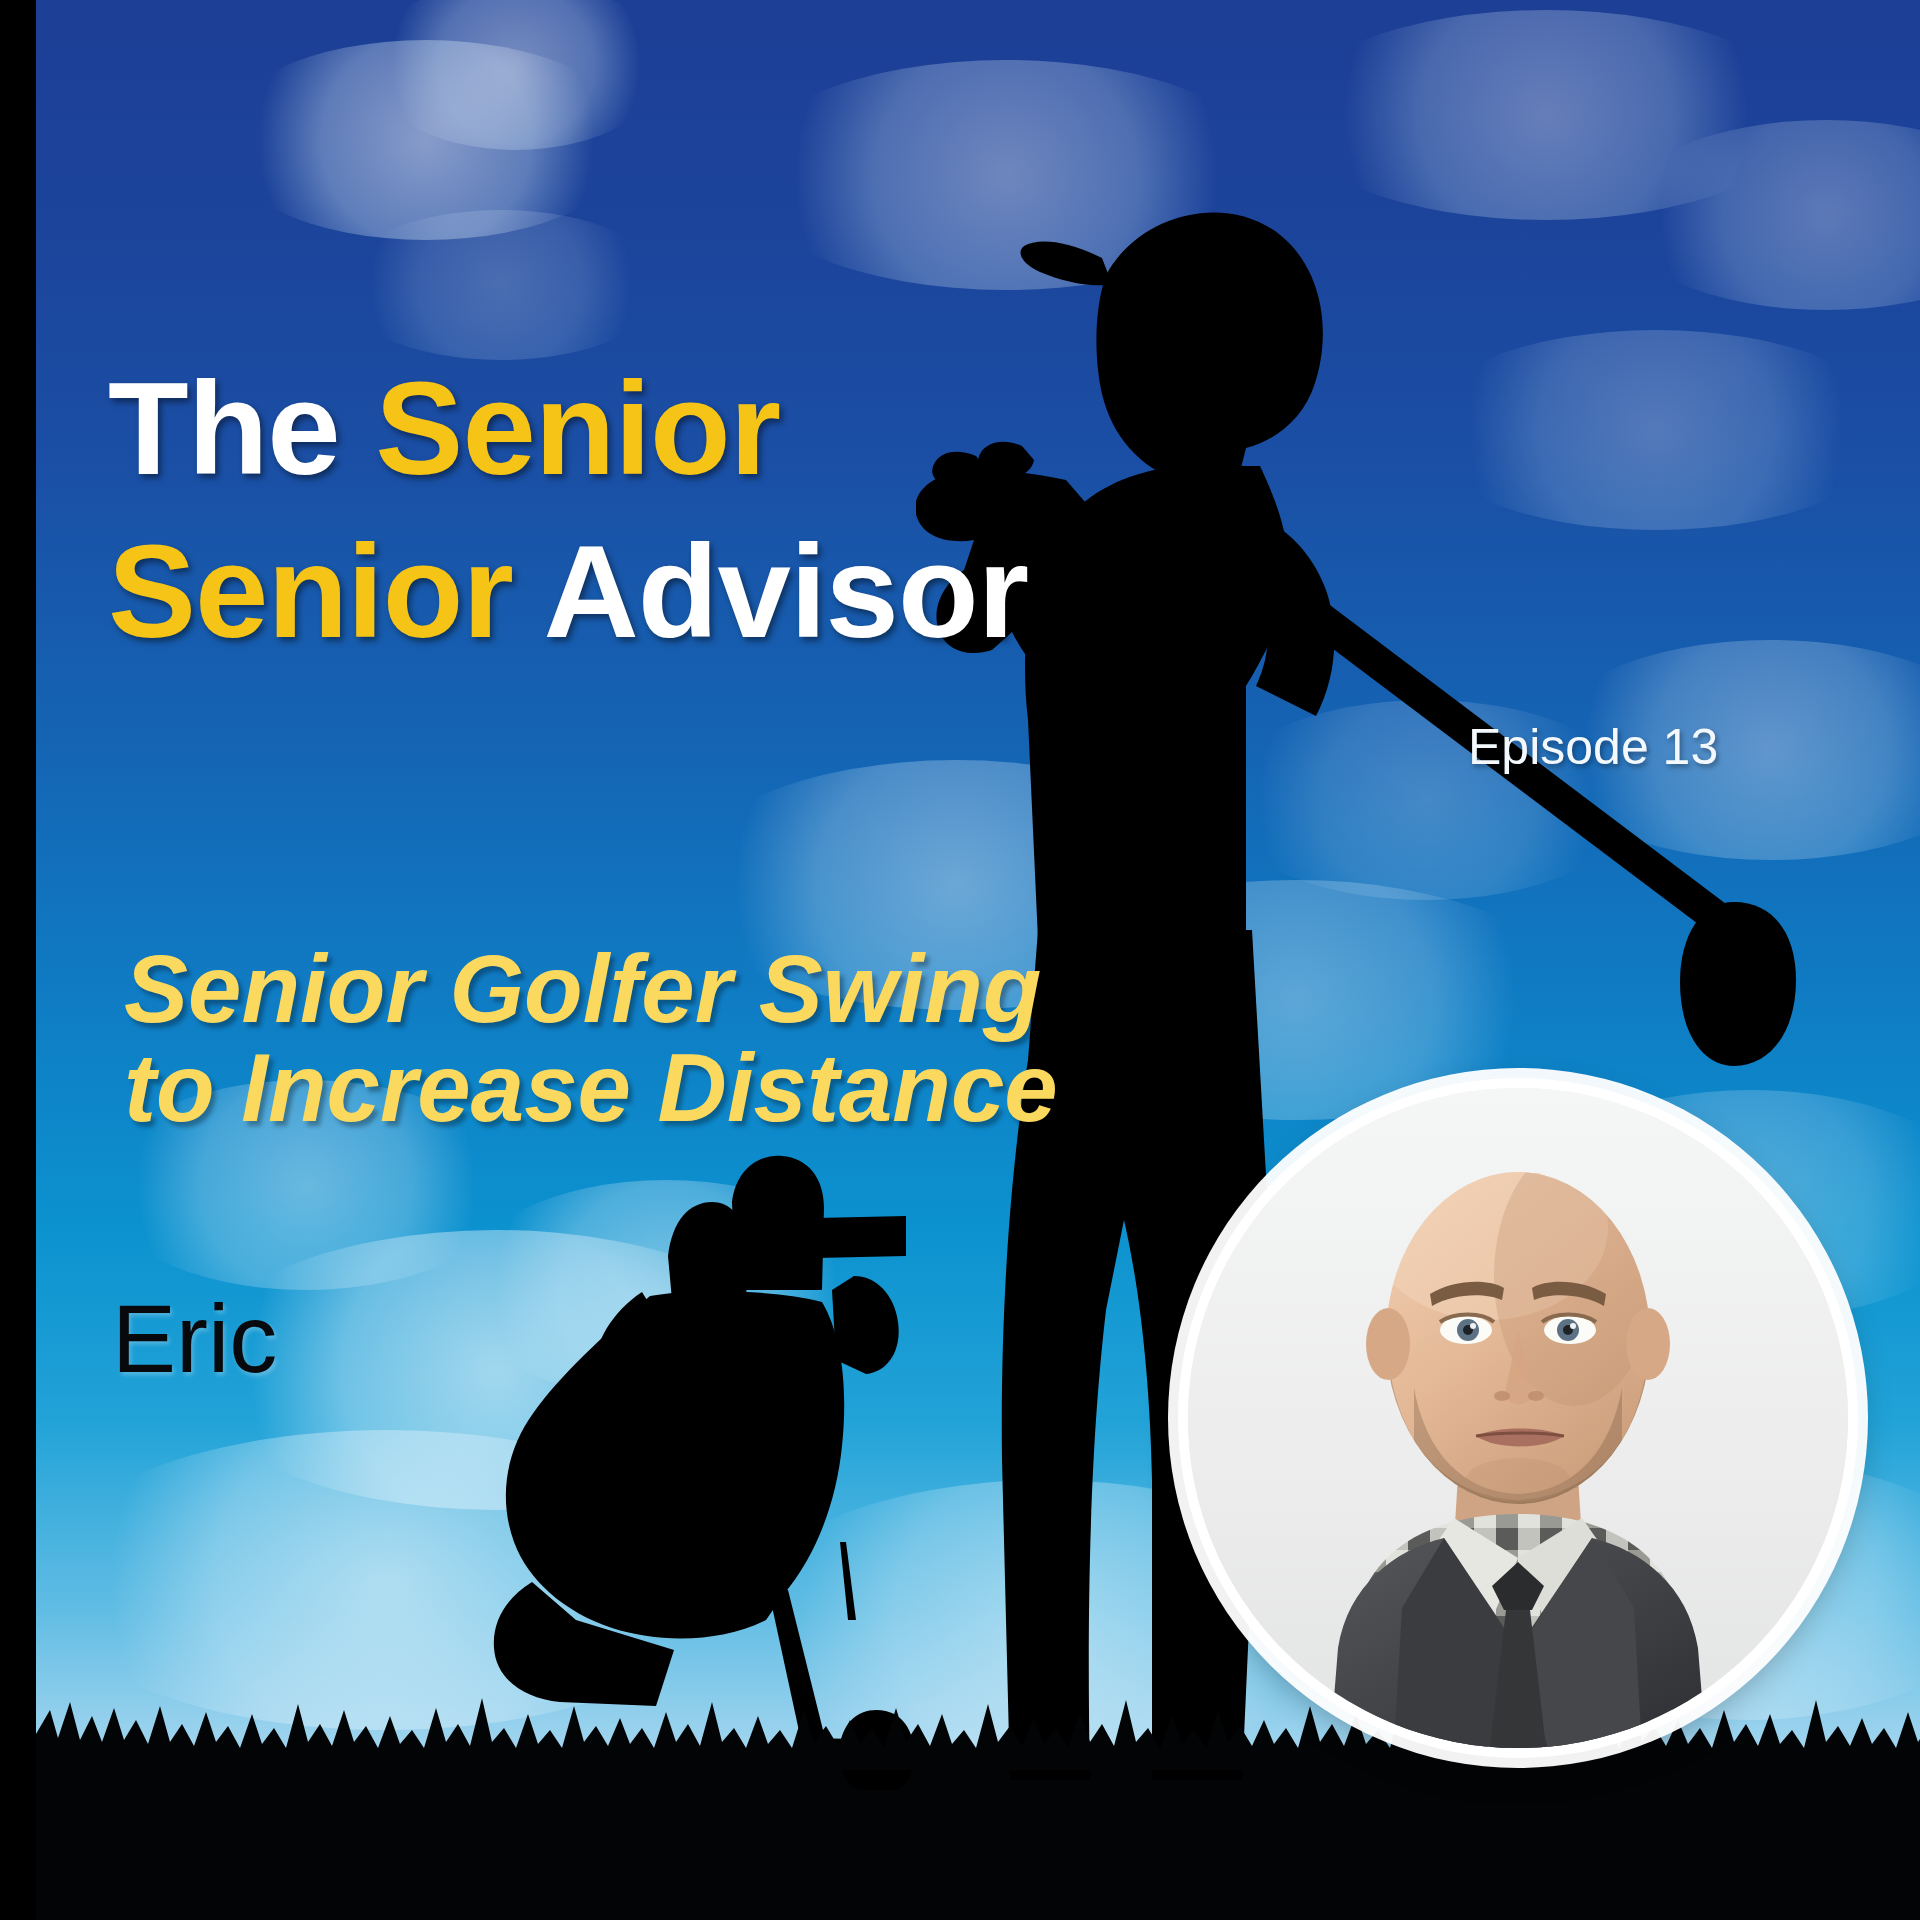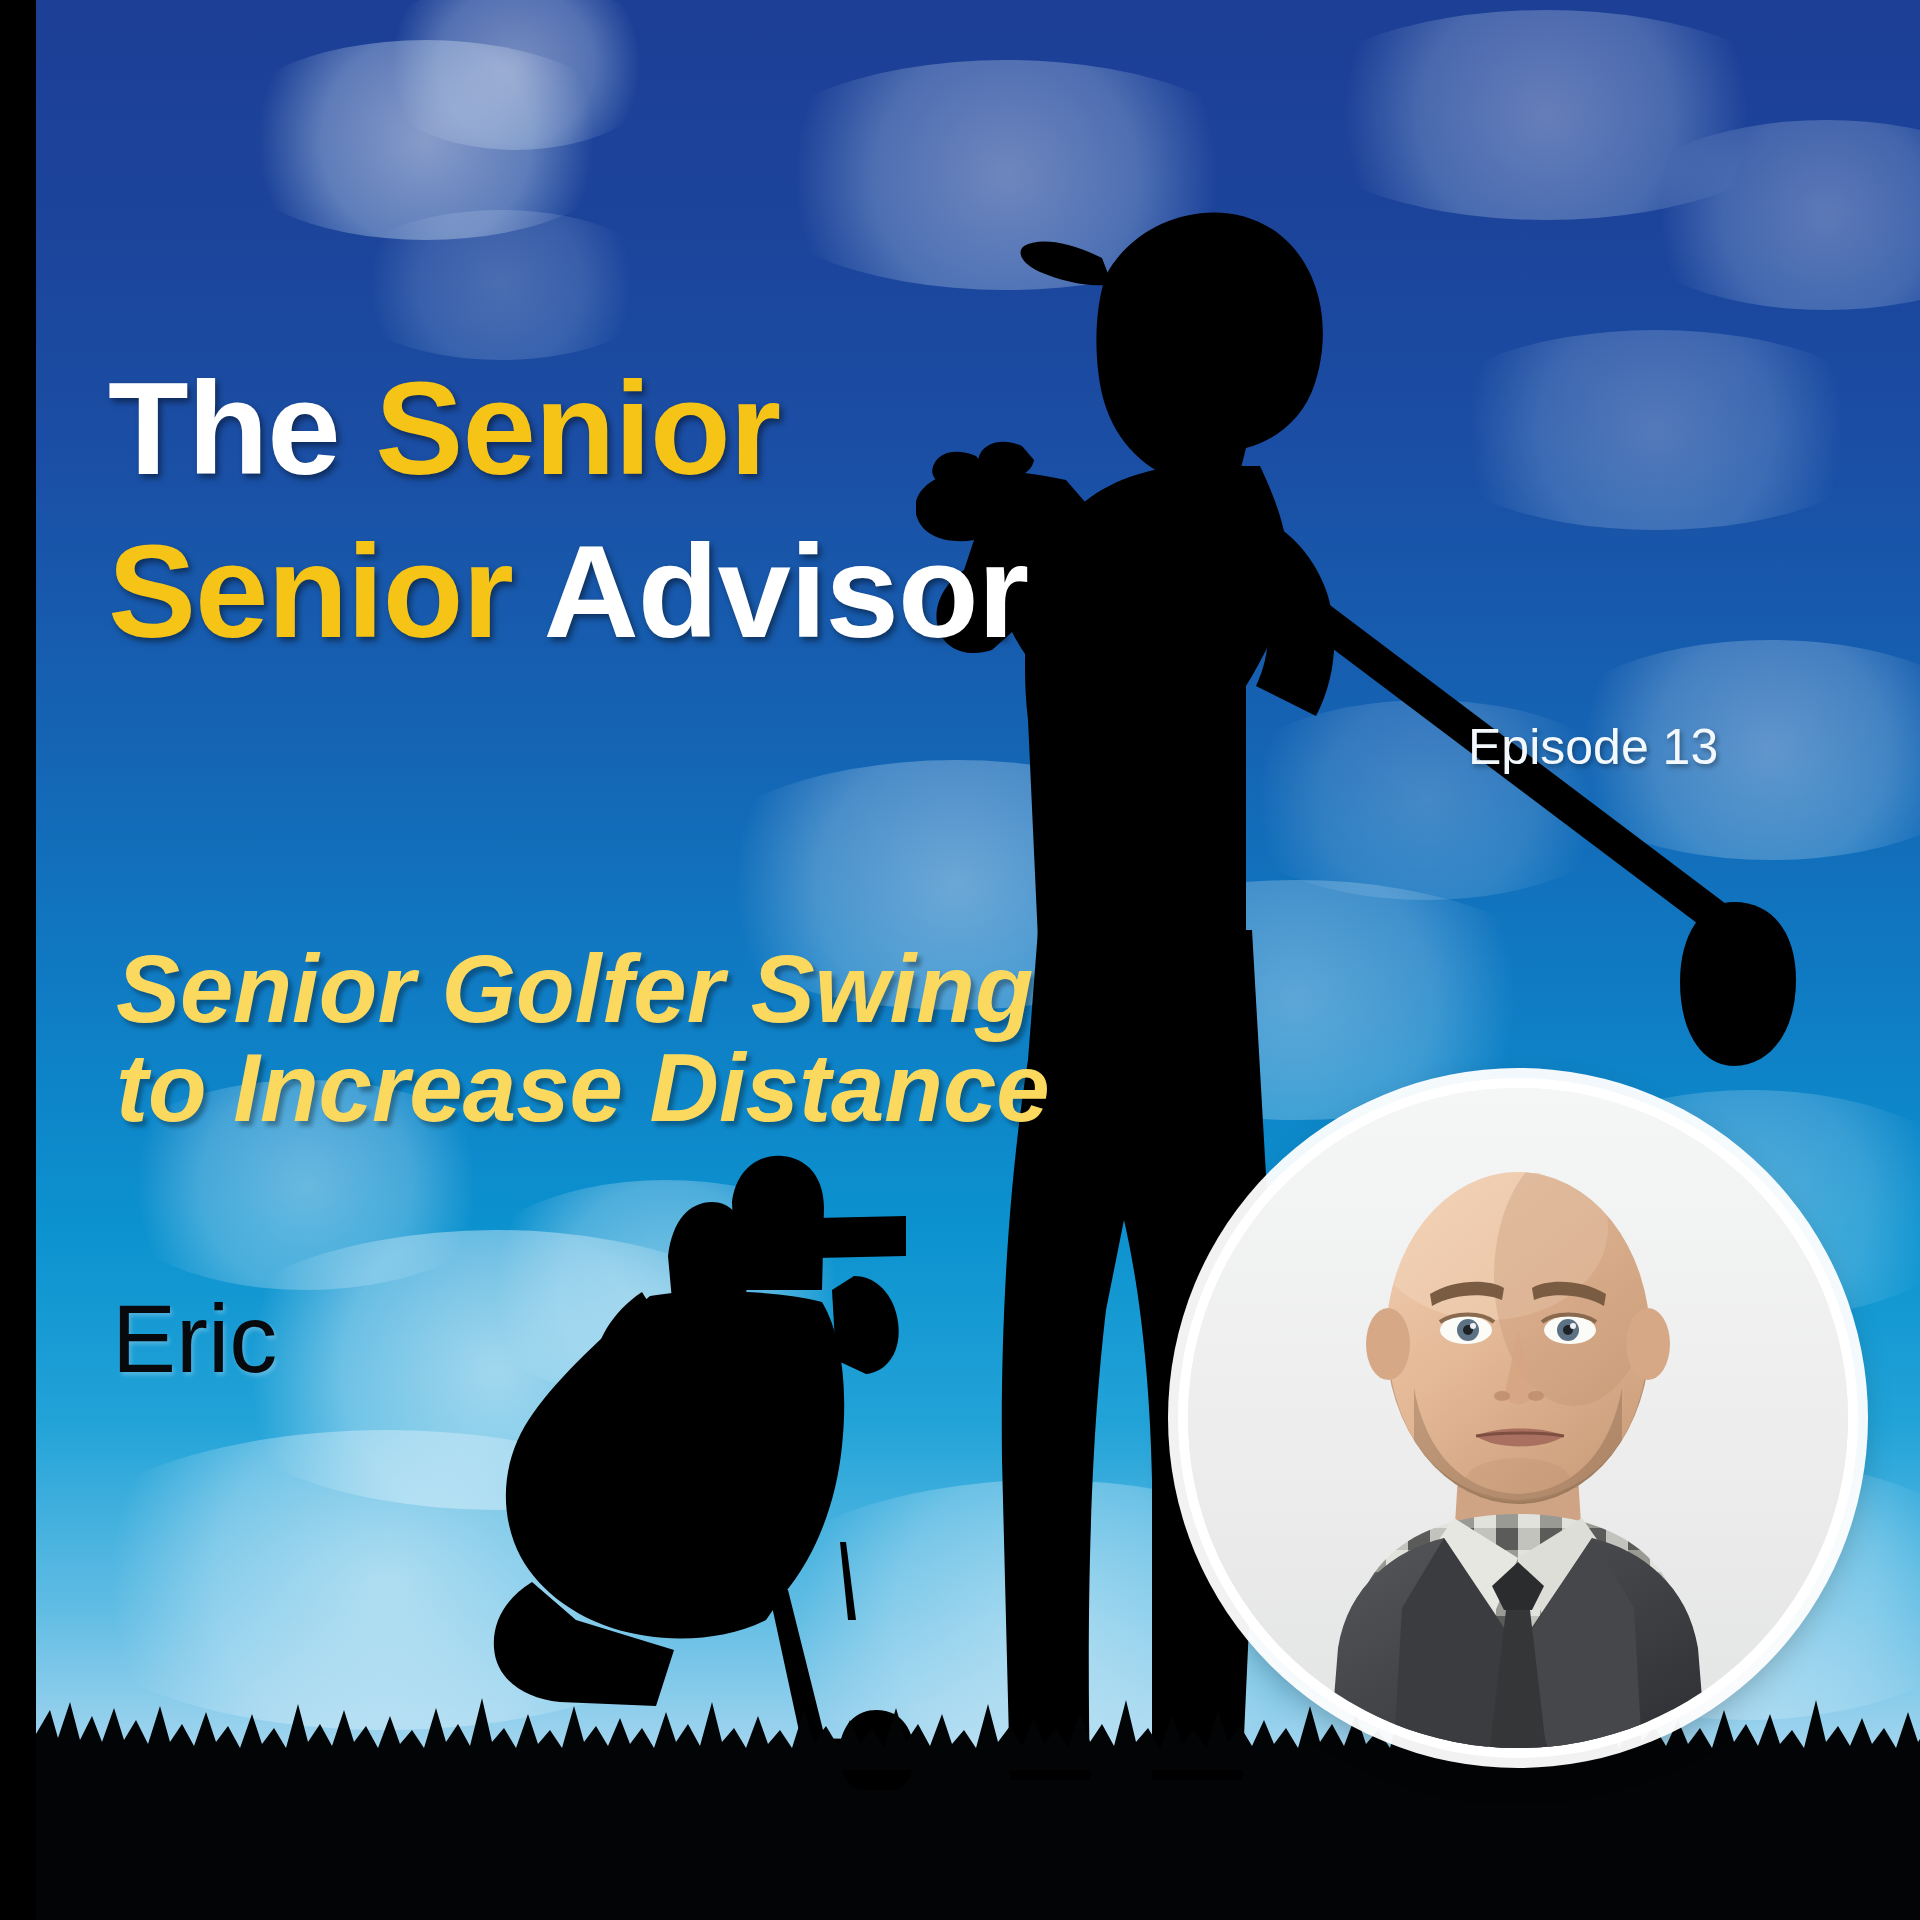--- a/index.html
+++ b/index.html
@@ -98,21 +98,21 @@
     font-size: 50px;
     font-weight: 400;
     color: #f2f8fc;
     text-shadow: 2px 3px 5px rgba(0,0,0,0.35);
     z-index: 45;
     white-space: nowrap;
   }
 
   .subtitle {
     position: absolute;
-    left: 80px;
+    left: 88px;
     top: 940px;
     width: 1010px;
     font-size: 96px;
     font-style: italic;
     font-weight: 700;
     line-height: 1.03;
     color: #fbd95f;
     text-shadow: 4px 5px 4px rgba(0,0,0,0.30);
     z-index: 40;
   }

